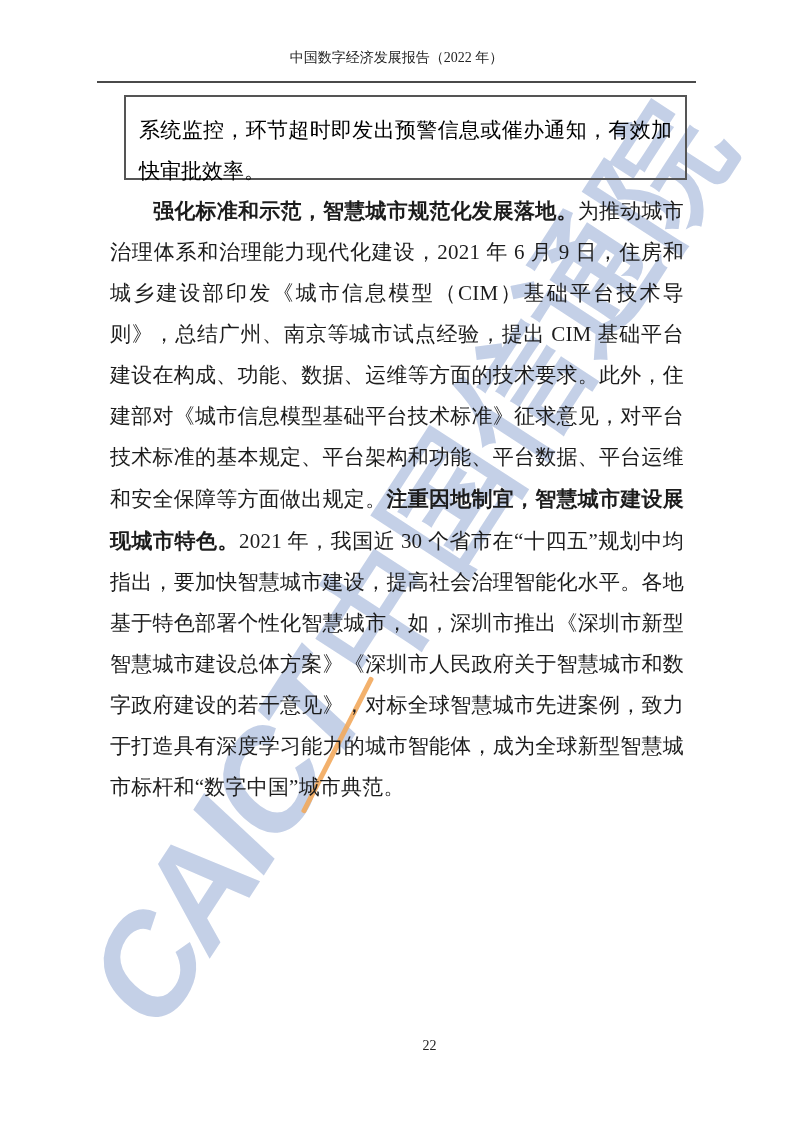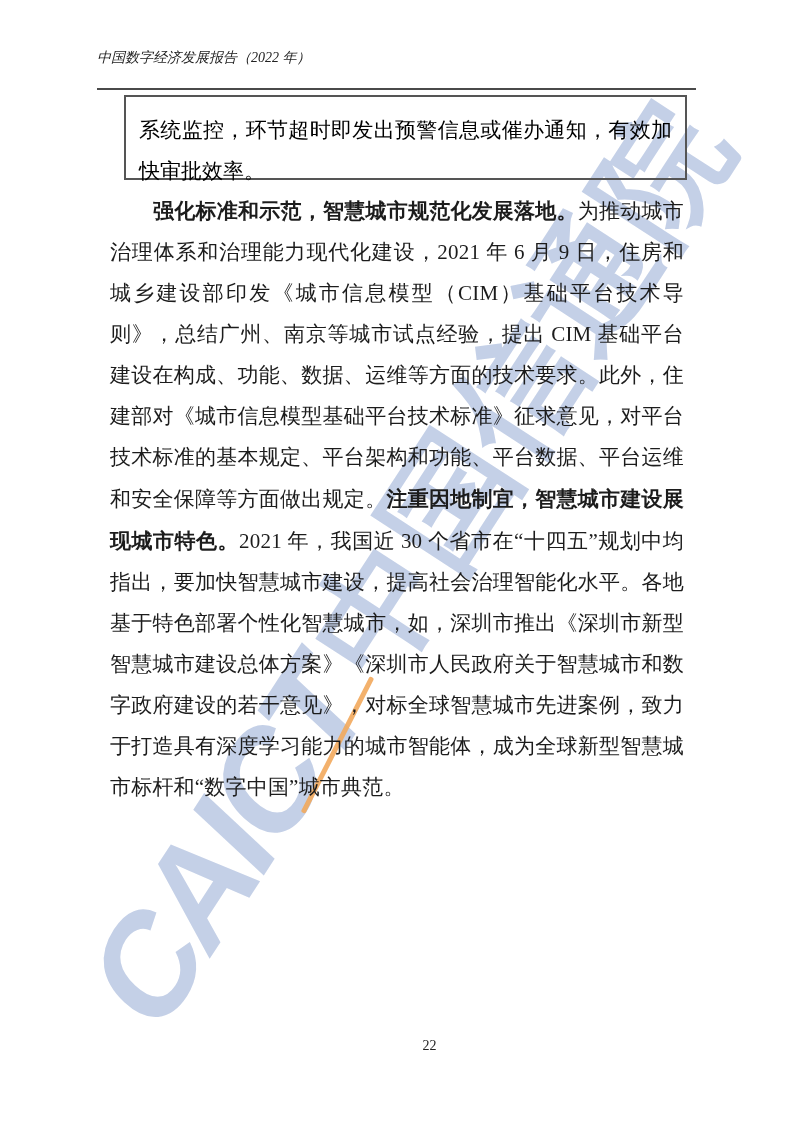--- a/index.html
+++ b/index.html
@@ -60,28 +60,27 @@
     opacity: 0.9;
     pointer-events: none;
   }
 
   
   .page-header {
     position: absolute;
     left: 97px;
     top: 48px;
     width: 599px;
-    text-align: left;
+    text-align: center;
     font-size: 14px;
     line-height: 20px;
     color: #222222;
-    padding-bottom: 20px;
+    padding-bottom: 13px;
     border-bottom: 2px solid #4a4a4a;
     z-index: 2;
-    font-style: italic;
   }
 
   
   .callout-box {
     position: absolute;
     left: 124px;
     top: 95px;
     width: 533px;
     height: 55px;
     border: 2px solid #555555;

